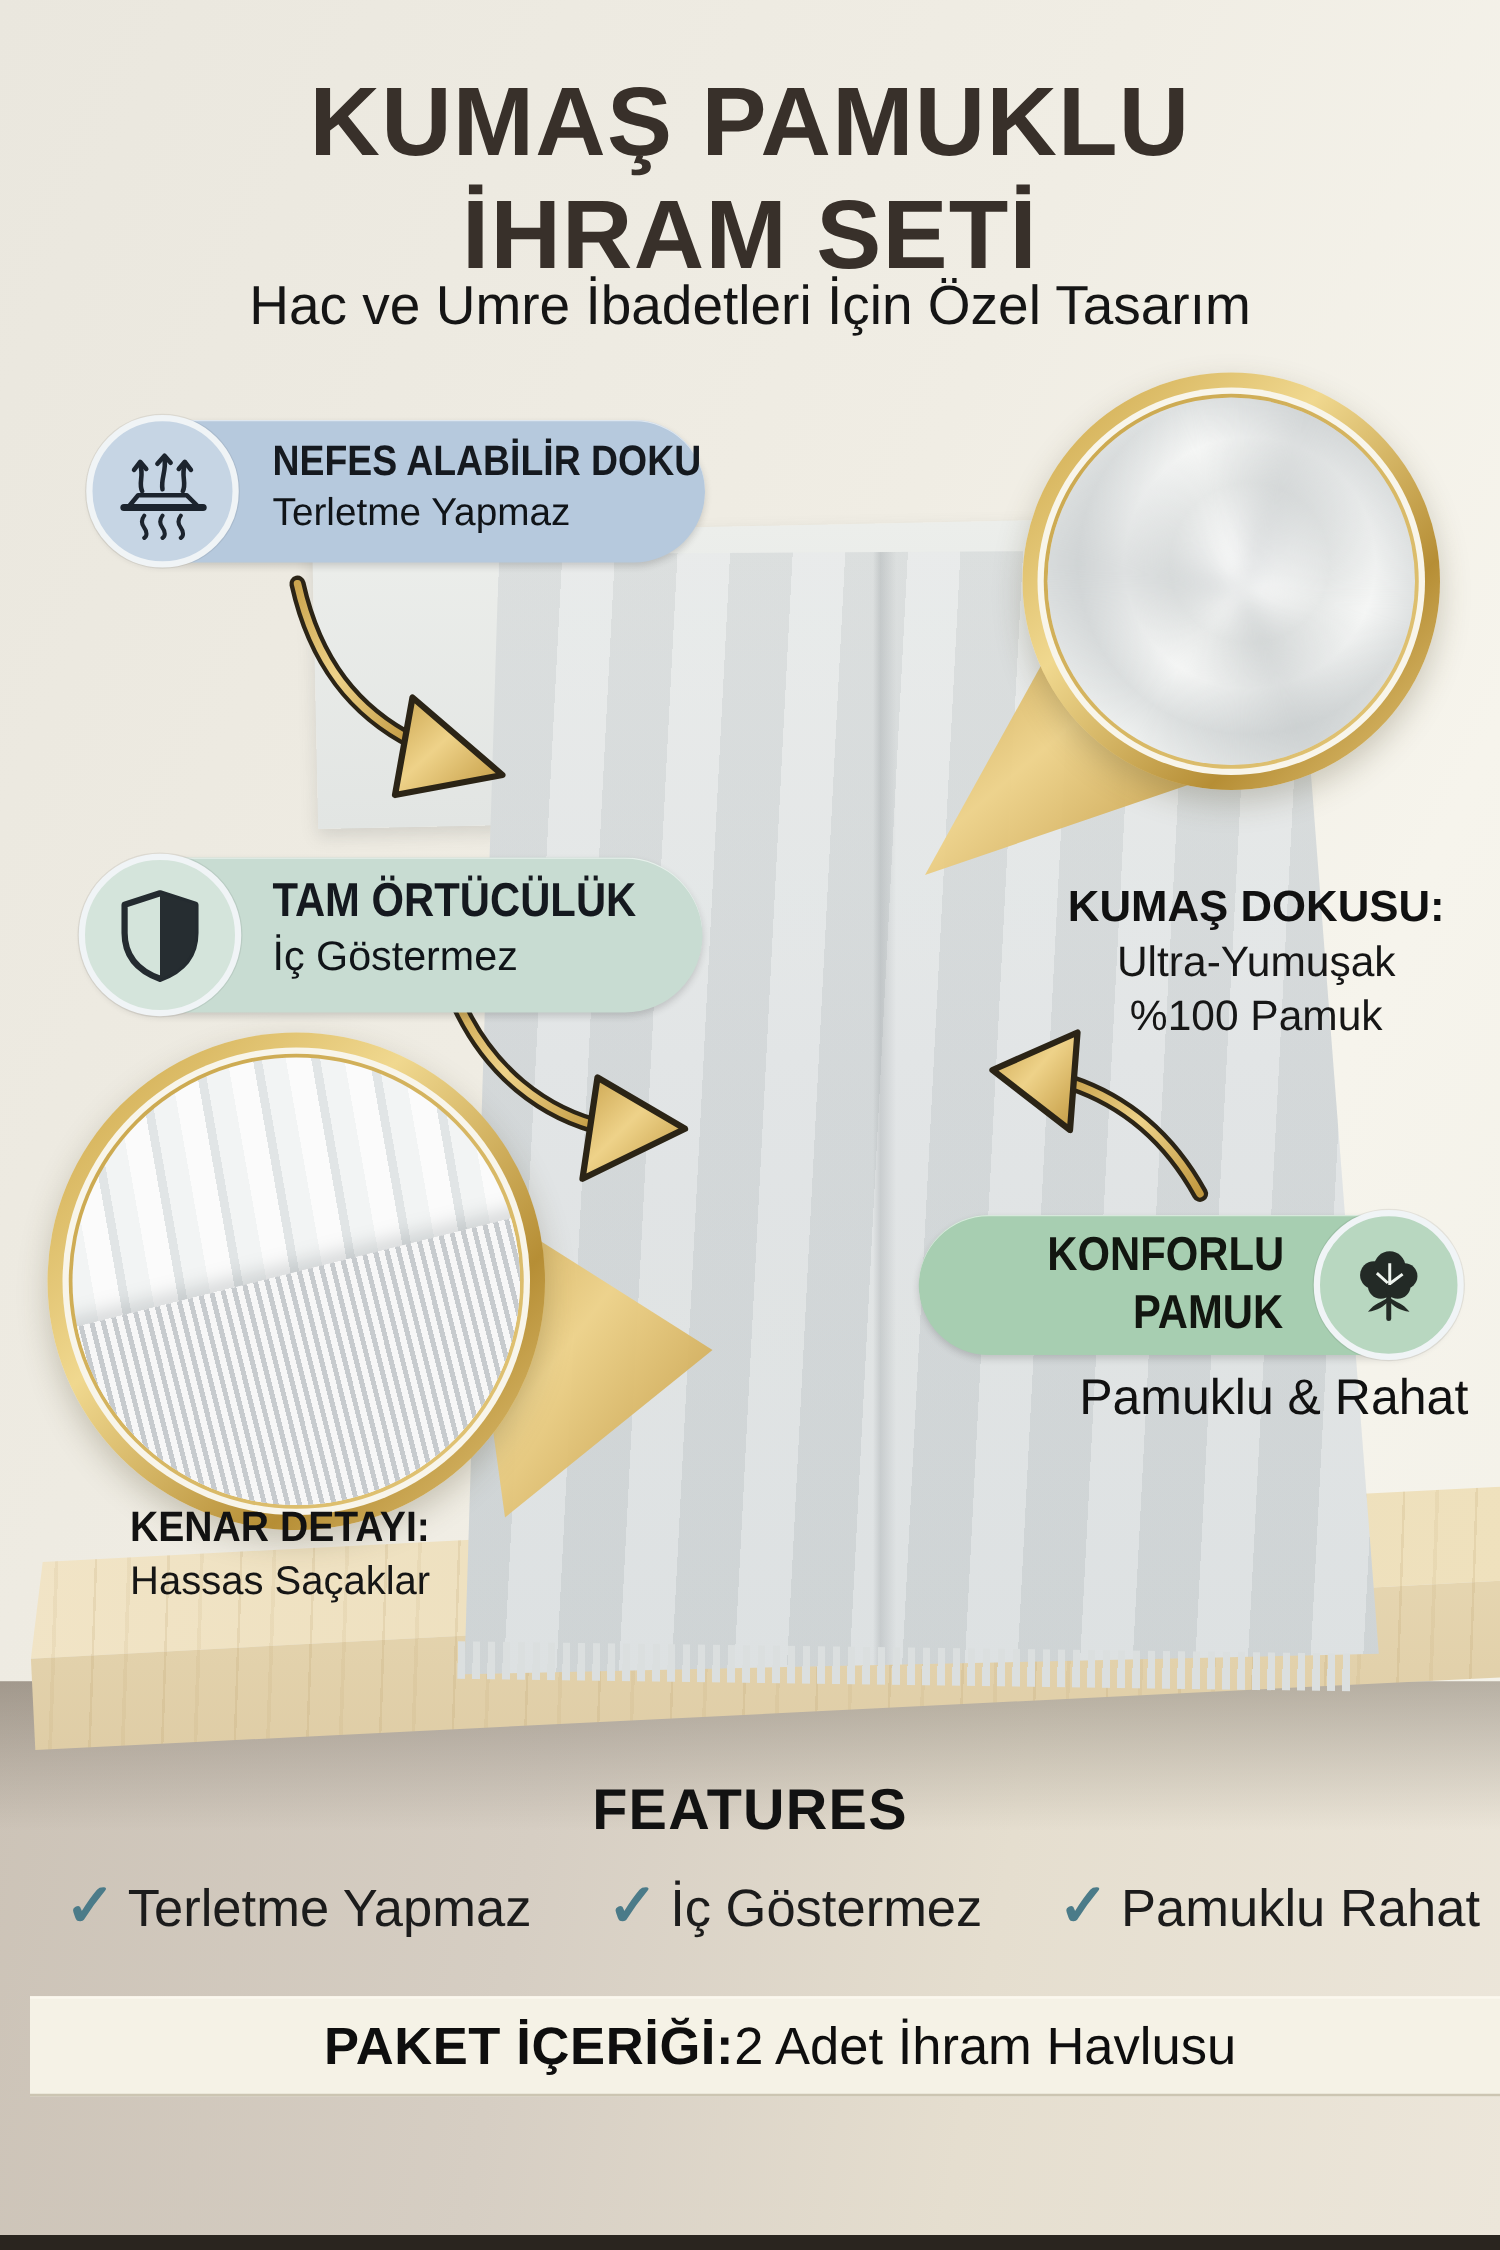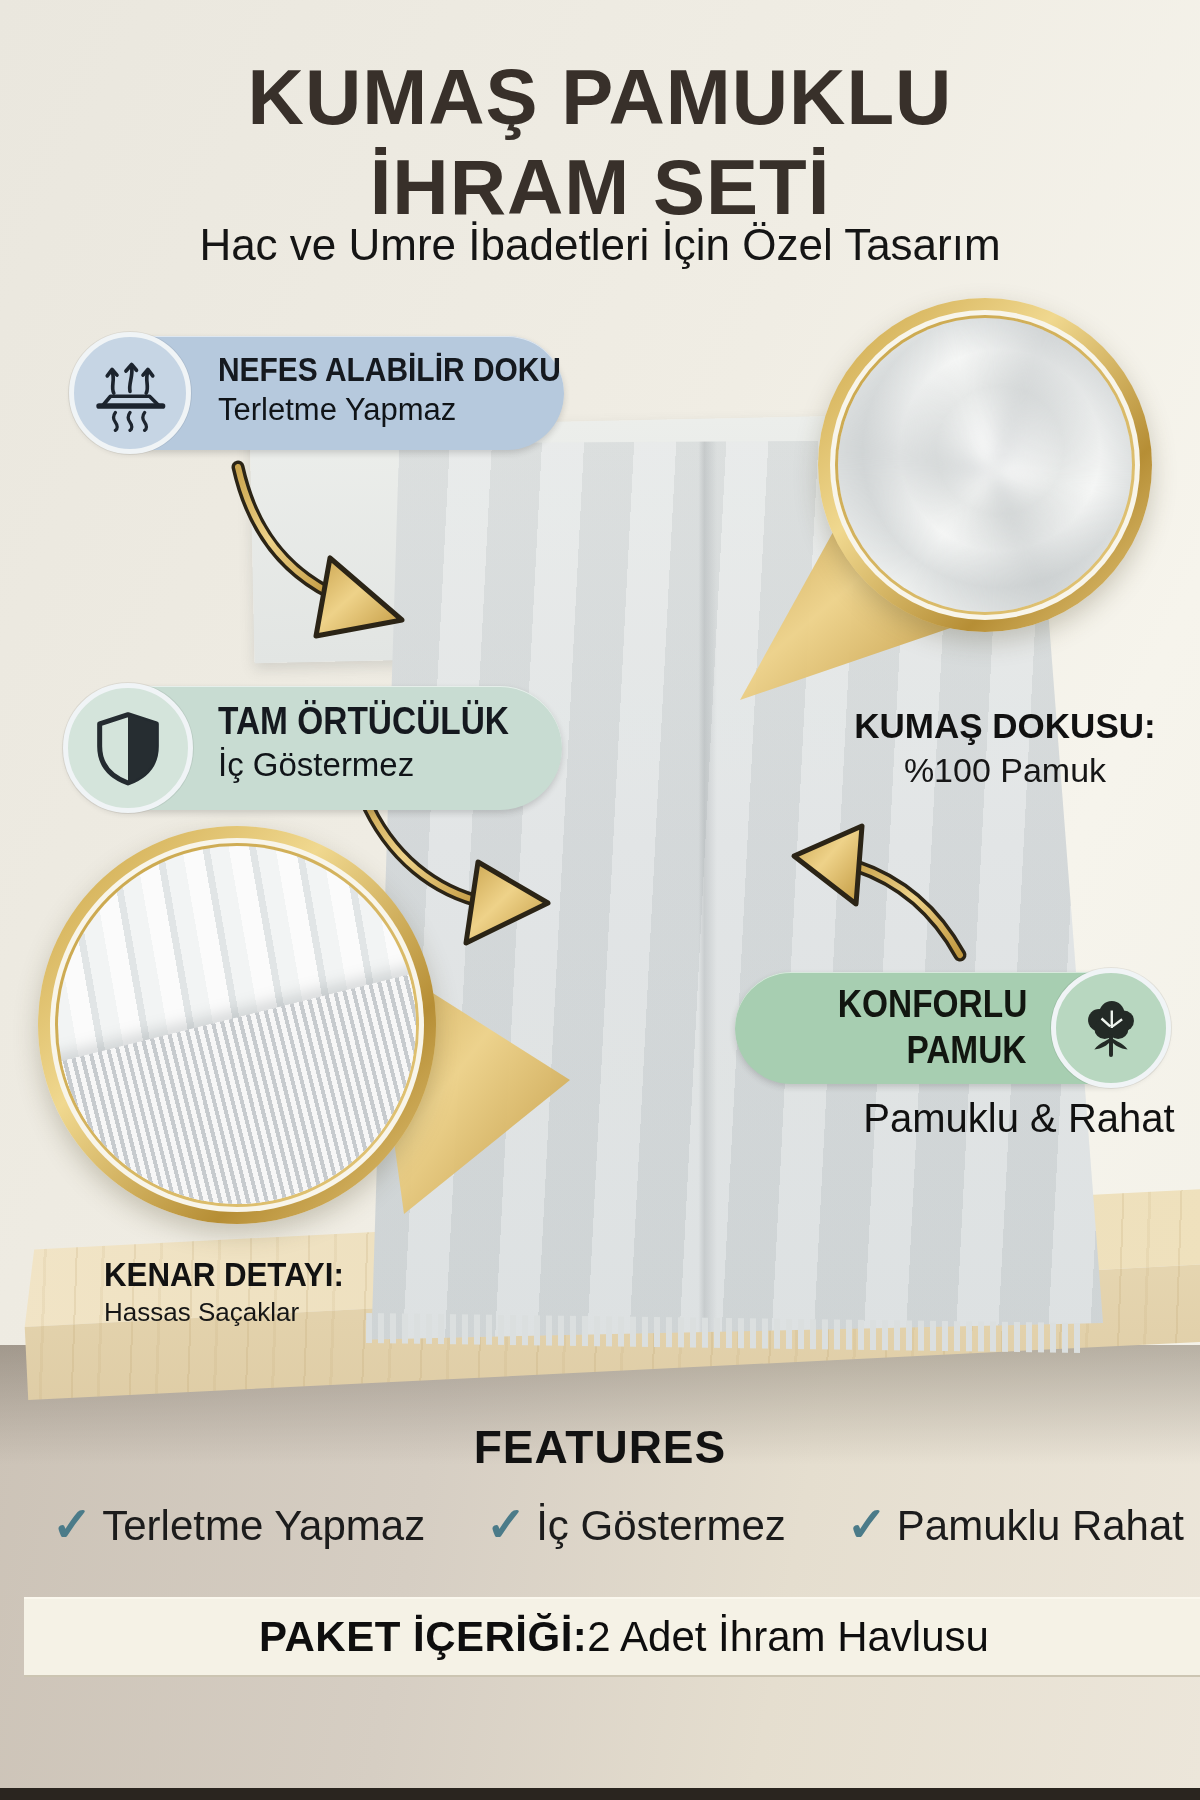--- a/index.html
+++ b/index.html
@@ -90,24 +90,24 @@
   .pill-comfort .pill-circle{ right:-4px; top:-4px; width:120px; height:120px; background:#b8d7c0; }
   .pill-comfort .pill-text{ right:140px; top:10px; text-align:right; }
   .pill-comfort .pill-title{ font-size:38px; line-height:1.2; transform-origin:right center; color:#121610; }
   .comfort-sub{ position:absolute; left:814px; top:1096px; width:410px; text-align:center;
     font-size:40px; color:#111; }
   
   .fabric-caption{ position:absolute; left:810px; top:664px; width:390px; text-align:center; line-height:1.28;margin-top:40px; }
   .fabric-caption .cap-title{ font-size:35px; font-weight:700; color:#111; }
   .fabric-caption .cap-line{ font-size:34px; font-weight:400; color:#161616; }
   
-  .edge-caption{ position:absolute; left:104px; top:1252px; line-height:1.3; }
+  .edge-caption{ position:absolute; left:104px; top:1200px; line-height:1.3; }
   .edge-caption .cap-title{ font-size:34px; font-weight:700; color:#121212; display:inline-block;
     transform:scaleX(.92); transform-origin:left center; }
-  .edge-caption .cap-line{ font-size:26px; font-weight:400; color:#161616; }
+  .edge-caption .cap-line{ font-size:32px; font-weight:400; color:#161616; }
   
   .features-heading{ position:absolute; top:1420px; left:0; width:100%; text-align:center;
     font-size:46px; font-weight:700; color:#121212; letter-spacing:1px; }
   .features-row{ position:absolute; top:1498px; left:52px; right:16px;
     display:flex; justify-content:space-between; align-items:center; }
   .feature-item{ display:flex; align-items:center; font-size:42px; color:#1c1c1c; }
   .check{ font-size:48px; font-weight:700; margin-right:10px; transform:translateY(-2px); }
   
   .package-bar{ position:absolute; left:0; top:1597px; width:1200px; height:80px;
     background:#f5f2e6; border-top:2px solid #fbf8ee; border-bottom:2px solid #ccc5b2;
@@ -223,20 +223,21 @@
       </span>
     </div>
     <div class="pill-text">
       <div class="pill-title">TAM ÖRTÜCÜLÜK</div>
       <div class="pill-sub">İç Göstermez</div>
     </div>
   </div>
 
   <div class="fabric-caption">
     <div class="cap-title">KUMAŞ DOKUSU:</div>
+    <div class="cap-line">Ultra-Yumuşak</div>
     <div class="cap-line">%100 Pamuk</div>
   </div>
 
   <div class="pill pill-comfort">
     <div class="pill-circle">
       <span>
         <svg class="icon-svg" width="76" height="76" viewBox="0 0 96 96">
           <g fill="#232a26">
             <circle cx="33" cy="38" r="14"></circle>
               <circle cx="49" cy="30" r="16"></circle>

